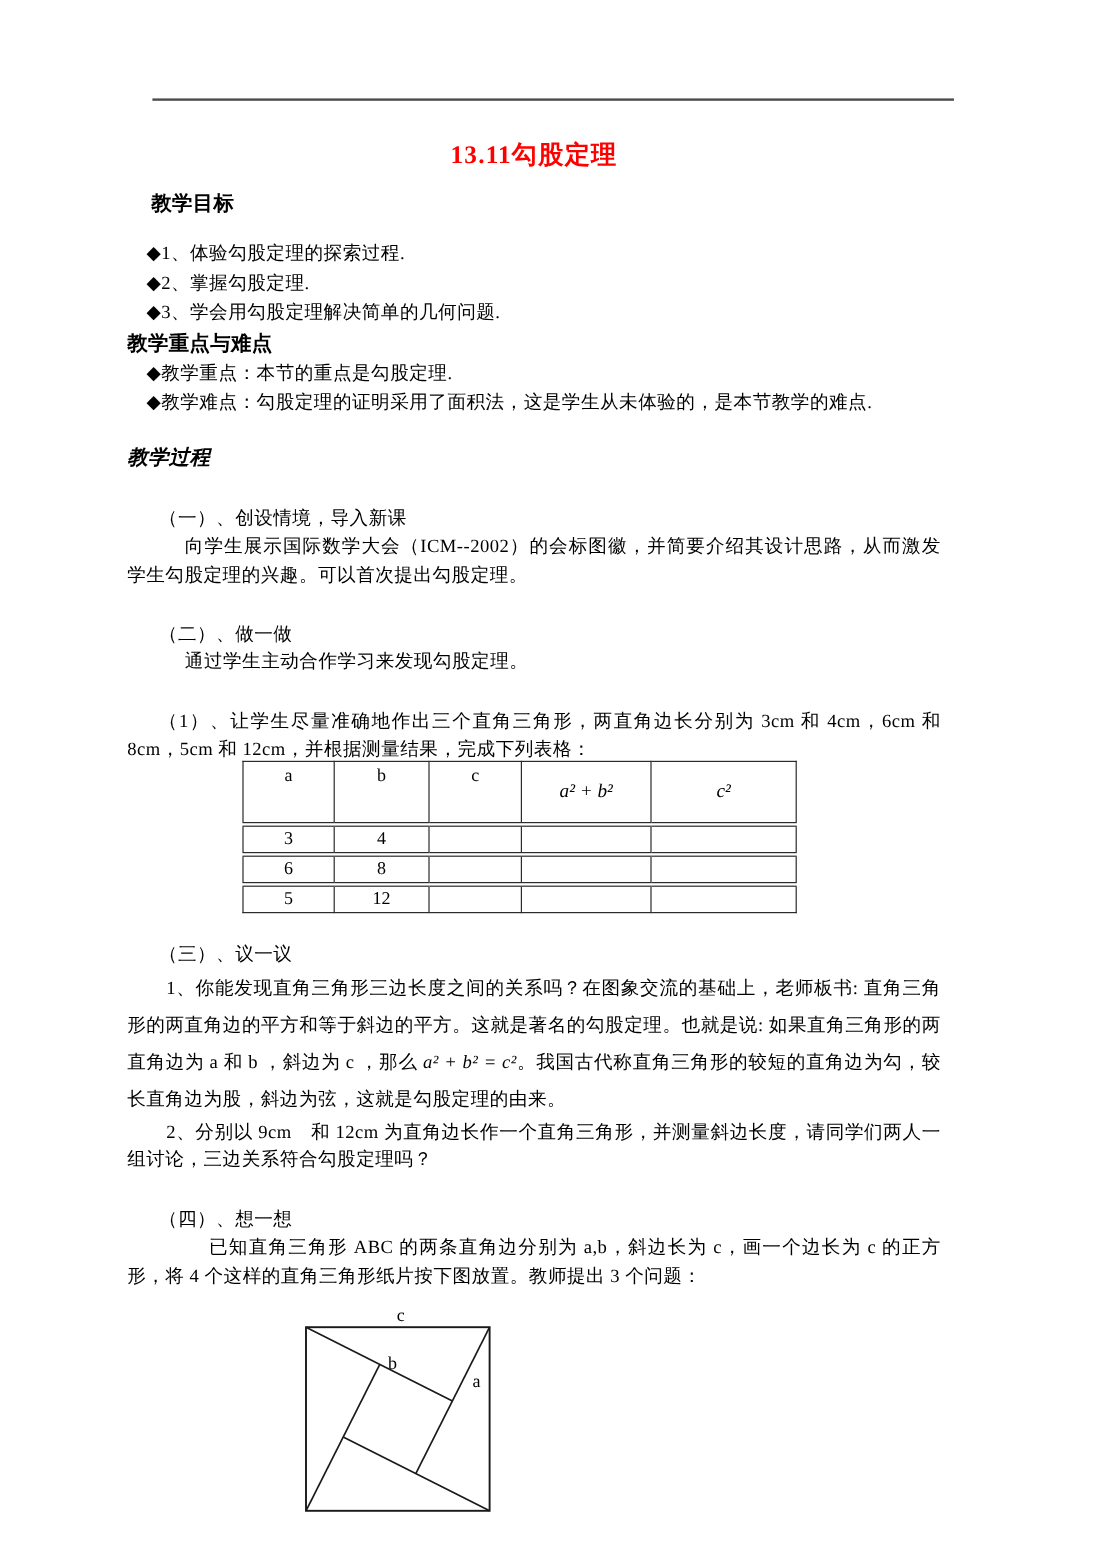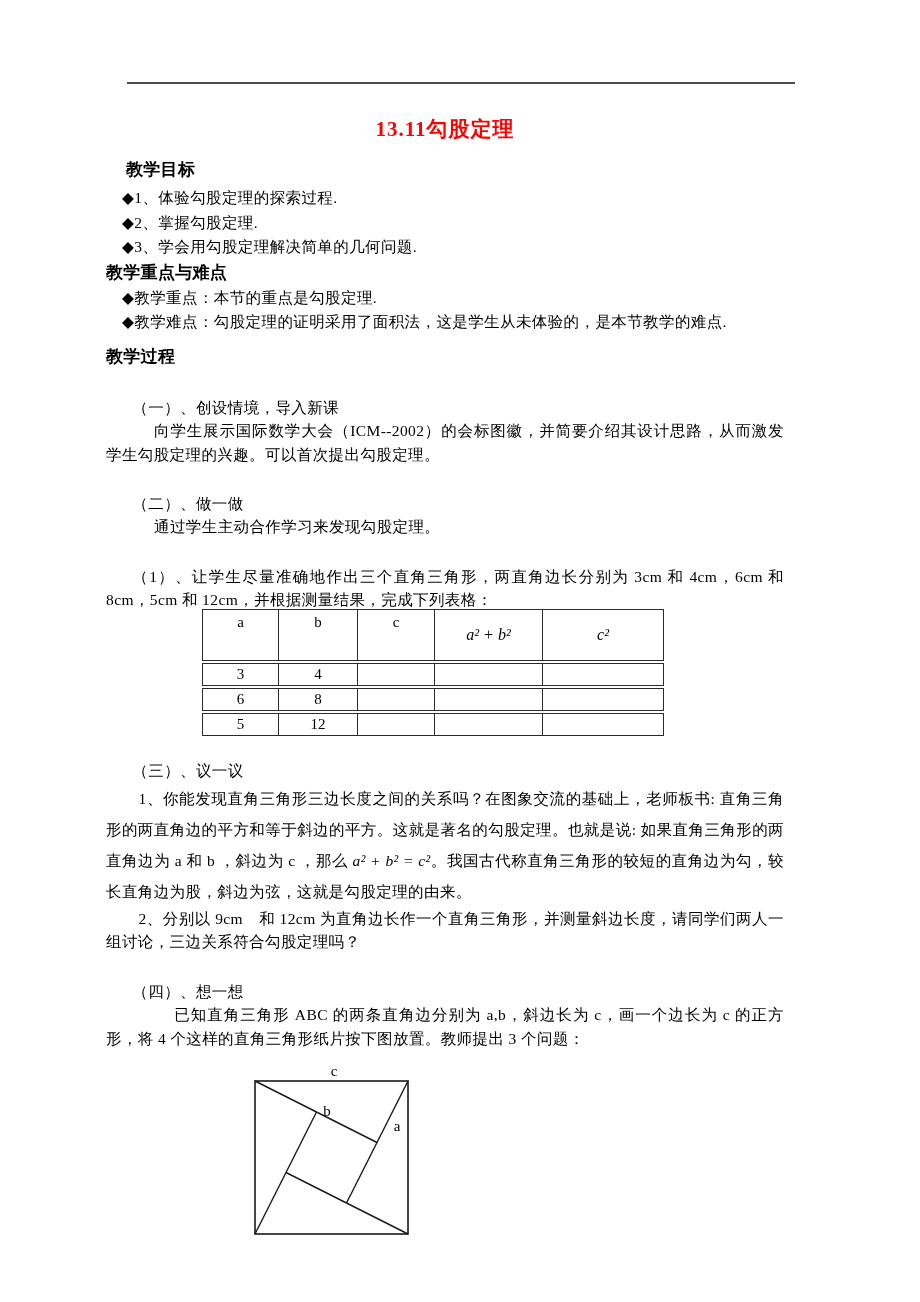--- a/index.html
+++ b/index.html
@@ -31,29 +31,29 @@
     color: #ff0000;
     letter-spacing: 1px;
   }
   .h-bold {
     font-size: 17px;
     font-weight: bold;
     line-height: 26px;
     letter-spacing: 0.3px;
   }
   .h1-space { margin-top: 13px; margin-left: 20px; }
-  .h3-space { margin-top: 9px; }
+  .h3-space { margin-top: 20px; font-style: italic; }
   .para, .bullet, .sub-title {
     font-size: 15.5px;
     line-height: 23.3px;
     letter-spacing: 0.4px;
     text-align: justify;
     margin: 0;
   }
-  .bullets-block { margin-top: 3px; }
+  .bullets-block { margin-top: 17px; }
   .bullet { padding-left: 16px; line-height: 24.6px; }
   .bullet2 { line-height: 24.7px; }
   .sub-title { text-indent: 1.7em; margin-top: 26px; }
   .indent3 { text-indent: 3.1em; }
   .indent2 { text-indent: 2.1em; }
   .indent4 { text-indent: 4.4em; }
   .p-math { line-height: 31px; }
   .p2 { line-height: 23.5px; }
   .think-p { line-height: 24px; }
   .formula {

